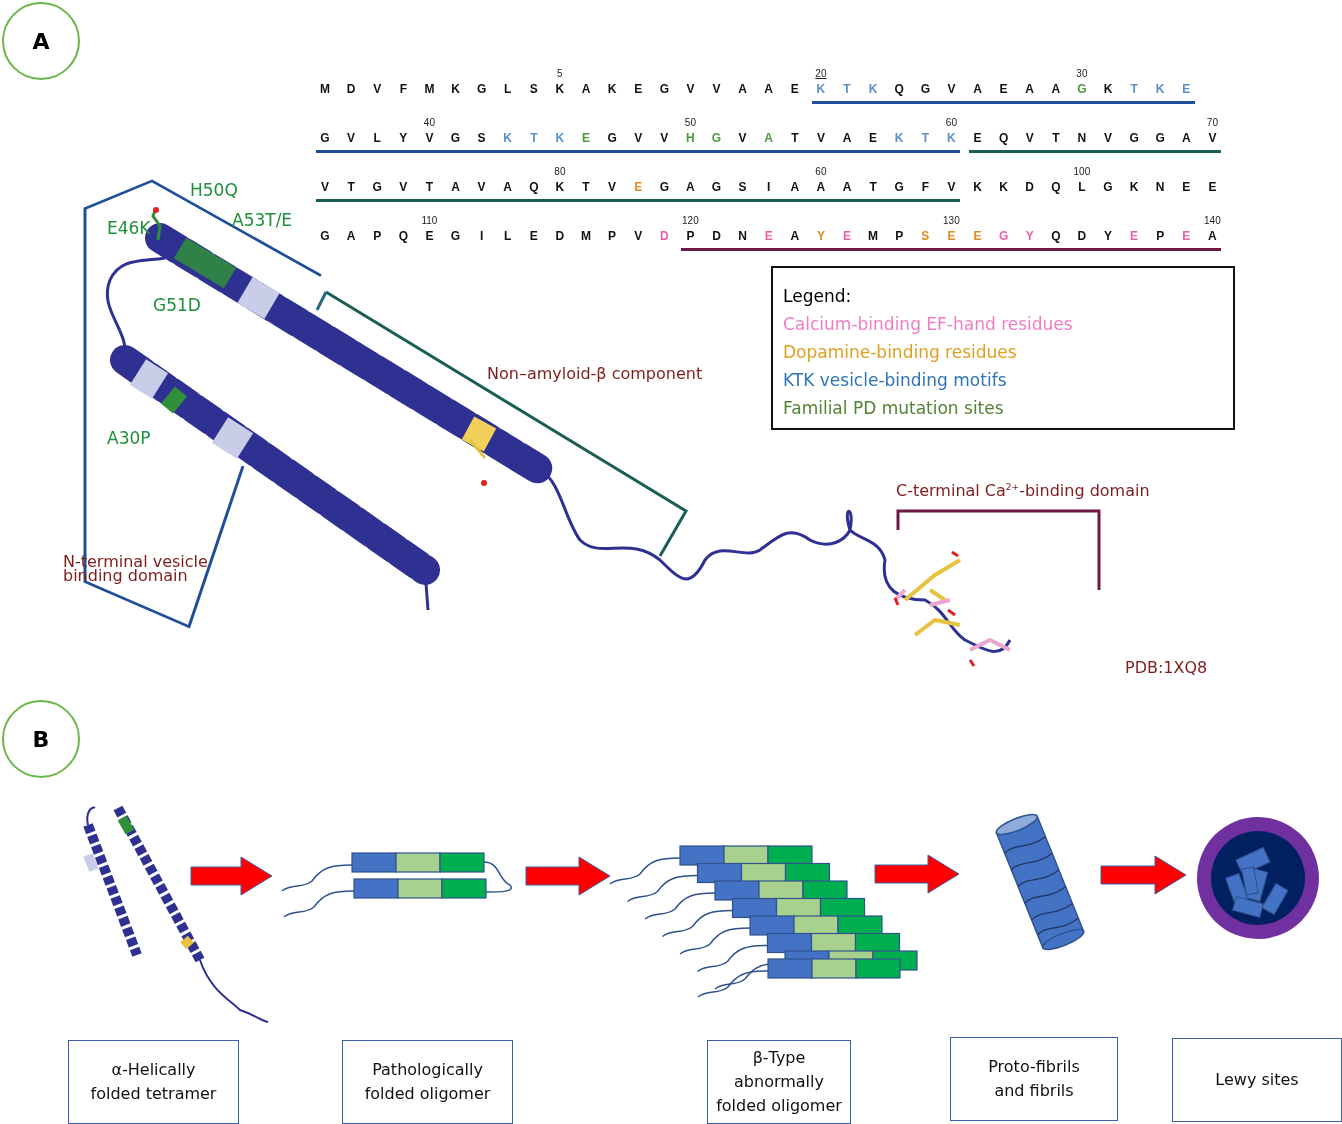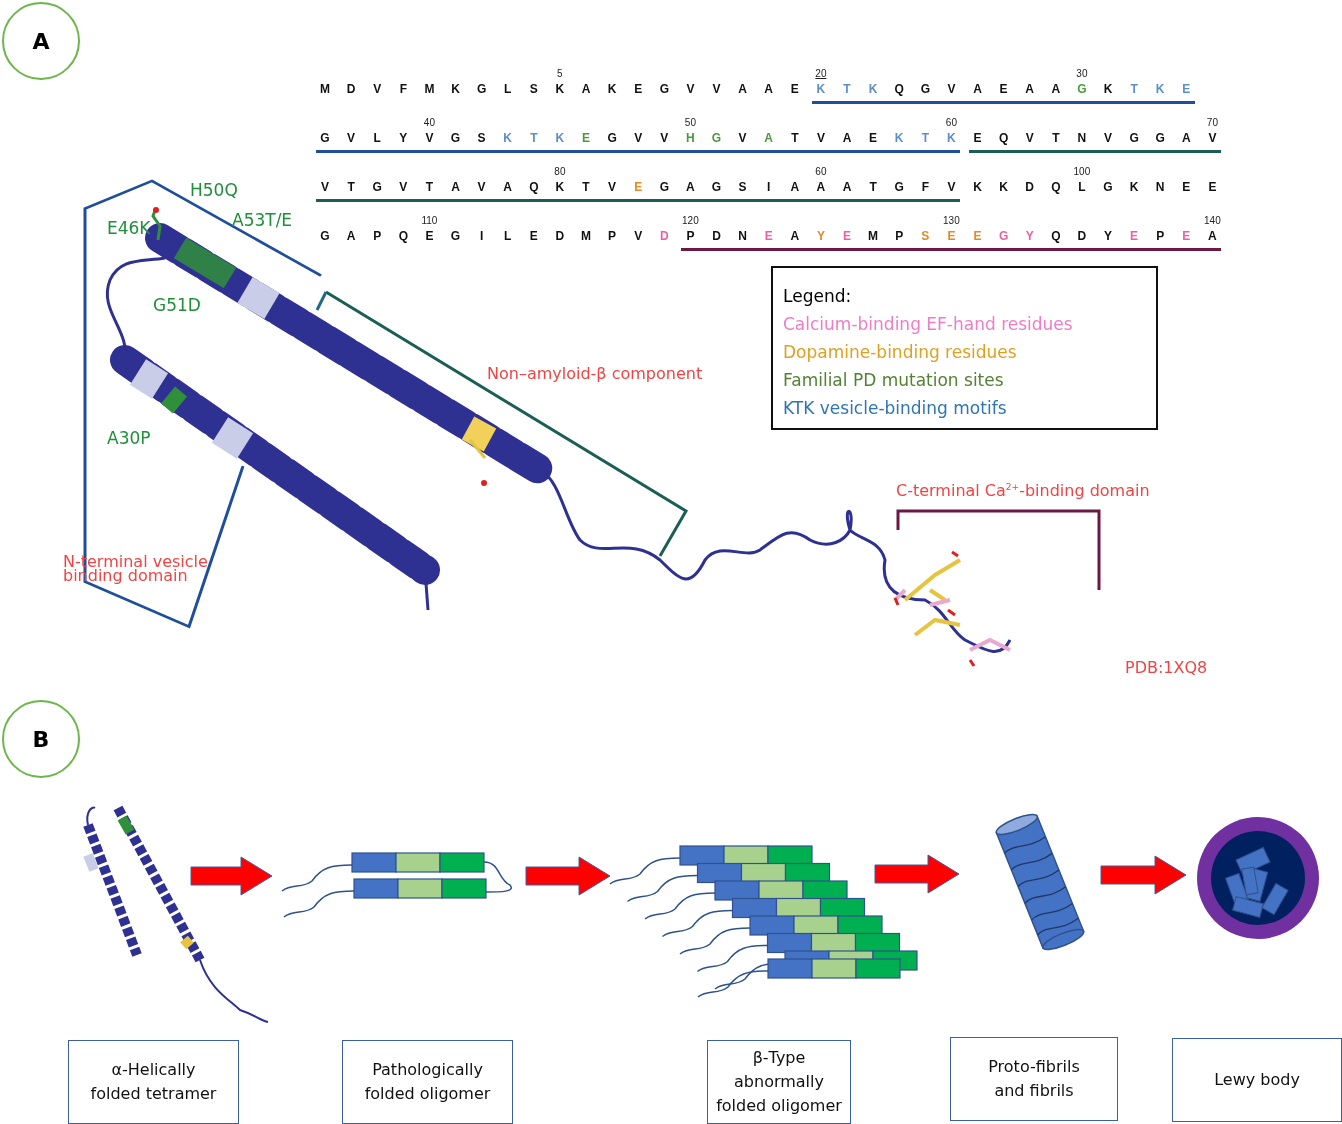--- a/index.html
+++ b/index.html
@@ -6,23 +6,23 @@
   body { width:1342px; height:1124px; position:relative; overflow:hidden;
          font-family:"Liberation Sans", sans-serif; color:#000; }
   .panel-badge { position:absolute; width:78px; height:78px; border:2px solid #6cb64a; border-radius:50%;
                  display:flex; align-items:center; justify-content:center; font-family:"DejaVu Sans", sans-serif;
                  font-size:22px; font-weight:bold; box-sizing:border-box; }
   .seq-row { position:absolute; left:318px; width:912px; height:40px; }
   .res { position:absolute; top:14px; width:14px; text-align:center; font-family:"Liberation Sans", sans-serif;
          font-weight:bold; font-size:12px; }
   .num { position:absolute; top:0; width:30px; margin-left:-8px; text-align:center; font-size:10px; color:#222; }
   .uline { position:absolute; height:3px; }
-  .legend { position:absolute; left:771px; top:266px; width:387px; height:164px; border:2.5px solid #111;
+  .legend { position:absolute; left:771px; top:266px; width:464px; height:164px; border:2.5px solid #111;
             box-sizing:border-box; padding:14px 0 0 10px; font-family:"DejaVu Sans", sans-serif; font-size:17px; line-height:28px; }
-  .lbl { position:absolute; font-family:"DejaVu Sans", sans-serif; font-size:16px; color:#ef4444; white-space:nowrap; }
+  .lbl { position:absolute; font-family:"DejaVu Sans", sans-serif; font-size:16px; color:#7f1d1d; white-space:nowrap; }
   .mut { position:absolute; font-family:"DejaVu Sans", sans-serif; font-size:17px; color:#1f8f3a; white-space:nowrap; }
   .stage-box { position:absolute; border:1.5px solid #3b5fa6; box-sizing:border-box; display:flex; flex-direction:column;
                align-items:center; justify-content:center; font-family:"DejaVu Sans", sans-serif; font-size:16px;
                line-height:24px; color:#111; text-align:center; }
   svg { position:absolute; left:0; top:0; }
 </style>
 </head>
 <body>
 
 <div class="panel-badge" style="left:2px;top:2px;">
@@ -199,22 +199,22 @@
       <span class="num" style="left: 887.4px;">140</span>
       <div class="uline" style="left: 363.4px; width: 540px; top: 33px; background: rgb(107, 24, 70);"></div>
     </div>
   </div>
 
 <div class="legend">
   <div>Legend:</div>
   <div id="legend-items">
       <div style="color: rgb(239, 125, 198);">Calcium-binding EF-hand residues</div>
       <div style="color: rgb(224, 160, 32);">Dopamine-binding residues</div>
+      <div style="color: rgb(46, 117, 182);">KTK vesicle-binding motifs</div>
       <div style="color: rgb(84, 130, 53);">Familial PD mutation sites</div>
-      <div style="color: rgb(46, 117, 182);">KTK vesicle-binding motifs</div>
     </div>
 </div>
 
 <svg width="1342" height="1124">
 
   <polyline points="320,292 320,310 251,41+180" fill="none" stroke="none"></polyline>
   <polyline points="321,293 152,183 85,215 85,648 189,700 243,514" fill="none" stroke="#1f4e9a" stroke-width="3" transform="translate(0,-1) scale(1,0.862) translate(0,28)"></polyline>
 
   <polyline points="326,292 686,511 660,556" fill="none" stroke="#1b5e55" stroke-width="3"></polyline>
   <line x1="326" y1="292" x2="317" y2="310" stroke="#1f6a8a" stroke-width="3"></line>
@@ -355,14 +355,14 @@
   </div>
 <div class="stage-box" style="left:707px;top:1040px;width:144px;height:84px;align-items:center;">
     <span>β-Type abnormally</span>
     <span>folded oligomer</span>
   </div>
 <div class="stage-box" style="left:950px;top:1037px;width:168px;height:84px;">
     <span>Proto-fibrils</span>
     <span>and fibrils</span>
   </div>
 <div class="stage-box" style="left:1172px;top:1038px;width:170px;height:84px;">
-    <span>Lewy body</span>
+    <span>Lewy sites</span>
   </div>
 
 </body></html>

